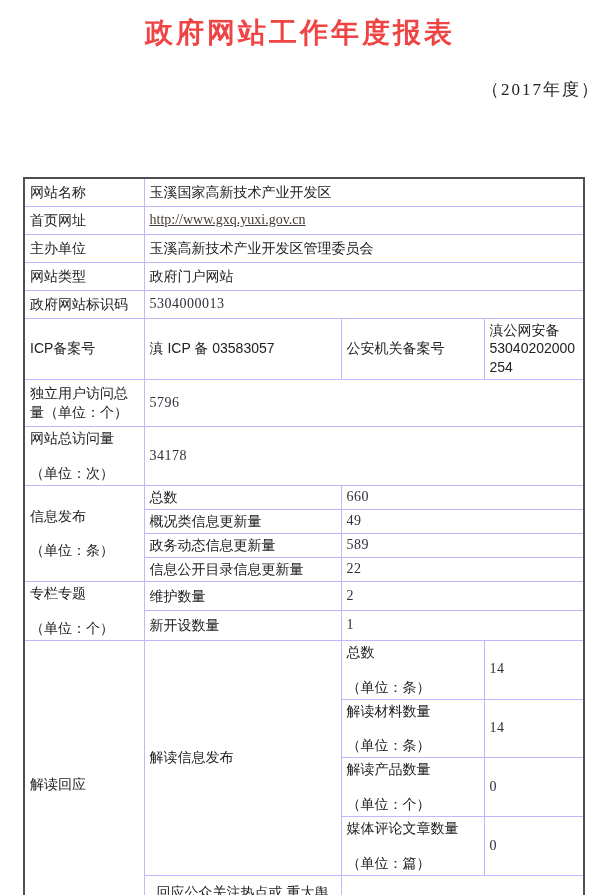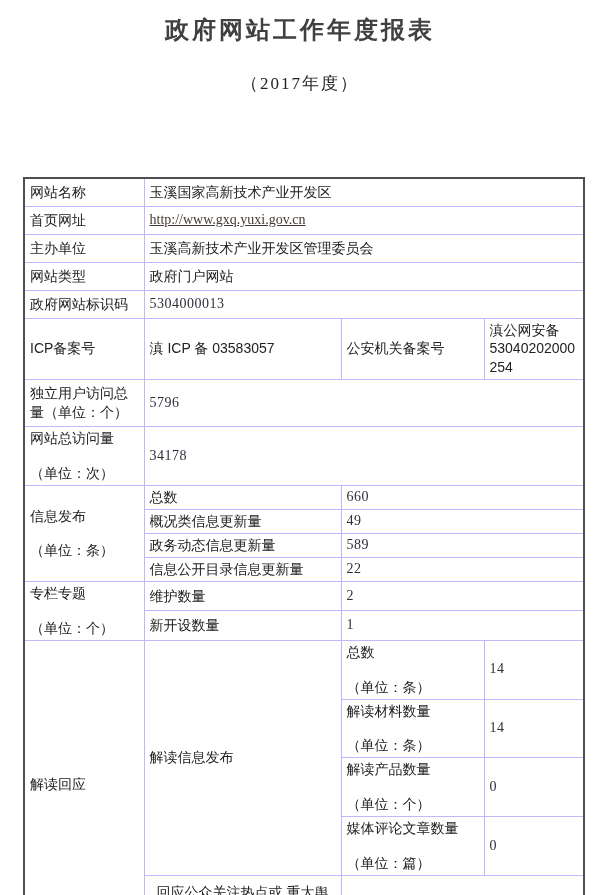--- a/index.html
+++ b/index.html
@@ -6,24 +6,24 @@
   body{
     width:600px;height:895px;overflow:hidden;position:relative;
     font-family:"Liberation Sans","DejaVu Sans",sans-serif;
     color:#222222;
   }
   .page{position:relative;width:600px;height:895px;background:#ffffff;}
 
   .doc-title{
     margin:14px 0 0 0;text-align:center;
     font-family:"Liberation Serif","DejaVu Serif",serif;
-    font-size:24px;font-weight:700;letter-spacing:3px;color:#404040;
+    font-size:28px;font-weight:700;letter-spacing:3px;color:#ef4444;
   }
   .doc-subtitle{
-    margin-top:26px;text-align:center;
+    margin-top:26px;text-align:right;
     font-family:"Liberation Serif","DejaVu Serif",serif;
     font-size:17px;letter-spacing:2px;color:#222222;
   }
 
   .filing-unit{
     position:absolute;left:23px;top:142px;width:318px;height:20px;
     font-size:16px;font-weight:700;line-height:20px;letter-spacing:0.5px;
     color:#111111;z-index:3;
   }
 

